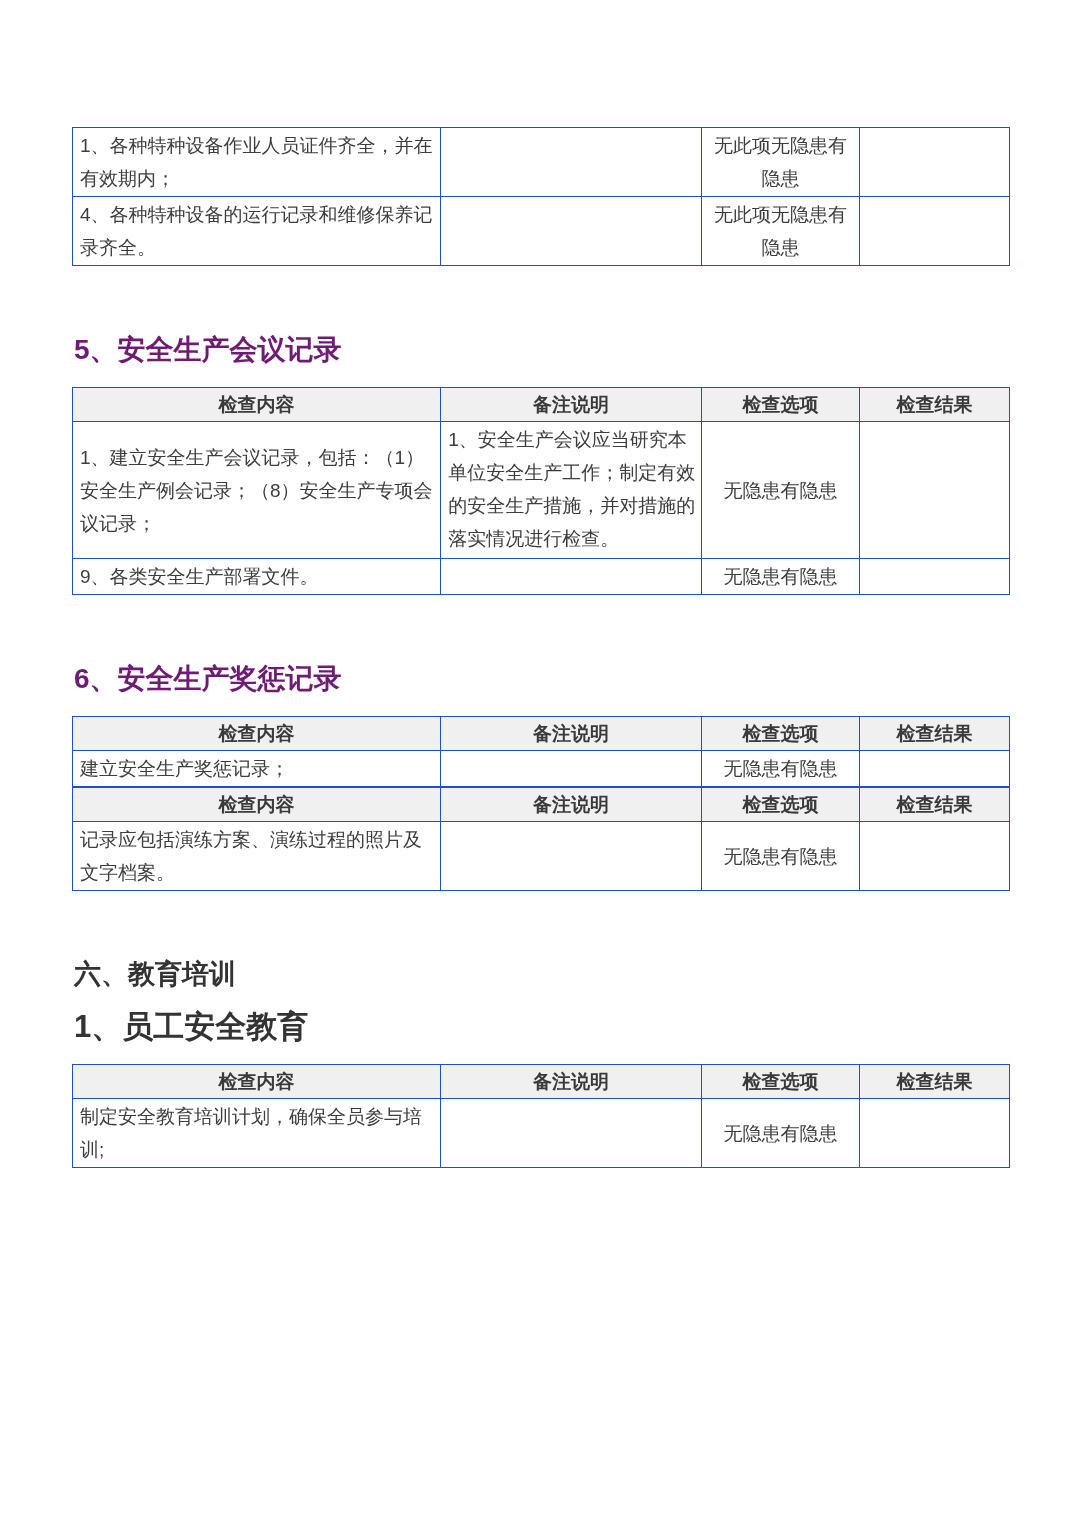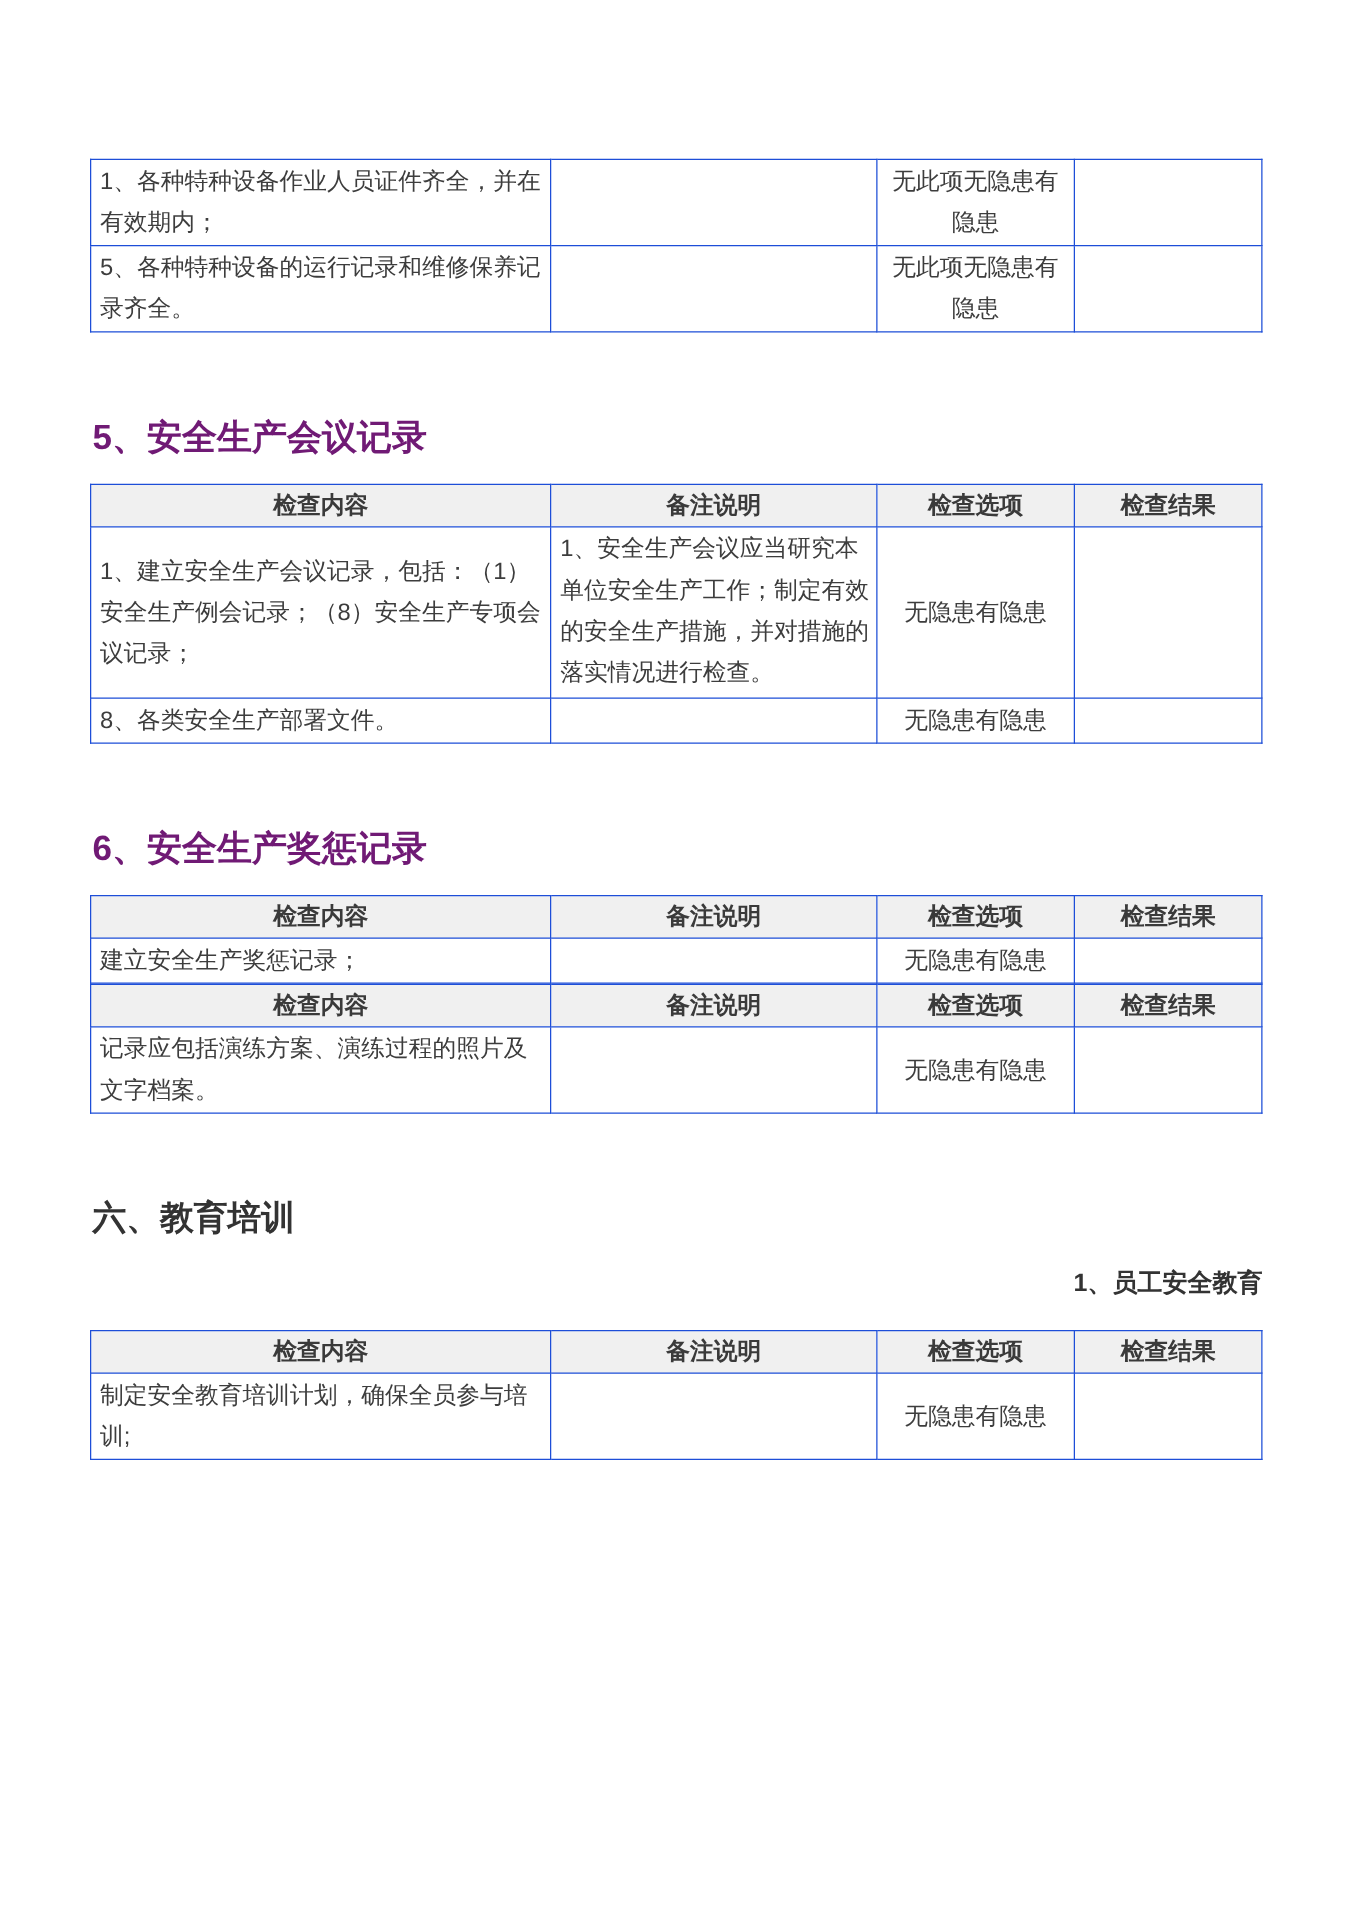--- a/index.html
+++ b/index.html
@@ -63,26 +63,25 @@
     line-height: 34px;
   }
   .chapter-heading {
     font-size: 27px;
     font-weight: bold;
     color: #333333;
     margin: 63px 0 0 2px;
     line-height: 40px;
   }
   .subsection-heading {
-    font-size: 20px;
+    font-size: 31px;
     font-weight: bold;
     color: #333333;
     margin: 16px 0 20px 2px;
     line-height: 34px;
-    text-align: right;
   }
 </style>
 </head>
 <body>
 
 <div class="content">
 
   <table class="checklist first-table">
     <colgroup>
       <col style="width:39.3%">
@@ -91,21 +90,21 @@
         <col style="width:16.0%">
     </colgroup>
     <tbody>
       <tr class="h-2line">
         <td class="cell-content">1、各种特种设备作业人员证件齐全，并在有效期内；</td>
         <td class="cell-note"></td>
         <td class="cell-options">无此项无隐患有隐患</td>
         <td class="cell-result"></td>
       </tr>
       <tr class="h-2line">
-        <td class="cell-content">5、各种特种设备的运行记录和维修保养记录齐全。</td>
+        <td class="cell-content">4、各种特种设备的运行记录和维修保养记录齐全。</td>
         <td class="cell-note"></td>
         <td class="cell-options">无此项无隐患有隐患</td>
         <td class="cell-result"></td>
       </tr>
     </tbody>
   </table>
 
   <h2 class="section-heading">5、安全生产会议记录</h2>
   <table class="checklist">
     <colgroup>
@@ -123,21 +122,21 @@
       </tr>
     </thead>
     <tbody>
       <tr class="h-4line">
         <td class="cell-content" style="vertical-align:middle">1、建立安全生产会议记录，包括：（1）安全生产例会记录；（8）安全生产专项会议记录；</td>
         <td class="cell-note" style="vertical-align:top">1、安全生产会议应当研究本单位安全生产工作；制定有效的安全生产措施，并对措施的落实情况进行检查。</td>
         <td class="cell-options">无隐患有隐患</td>
         <td class="cell-result"></td>
       </tr>
       <tr class="h-1line">
-        <td class="cell-content">8、各类安全生产部署文件。</td>
+        <td class="cell-content">9、各类安全生产部署文件。</td>
         <td class="cell-note"></td>
         <td class="cell-options">无隐患有隐患</td>
         <td class="cell-result"></td>
       </tr>
     </tbody>
   </table>
 
   <h2 class="section-heading">6、安全生产奖惩记录</h2>
   <table class="checklist">
     <colgroup>

